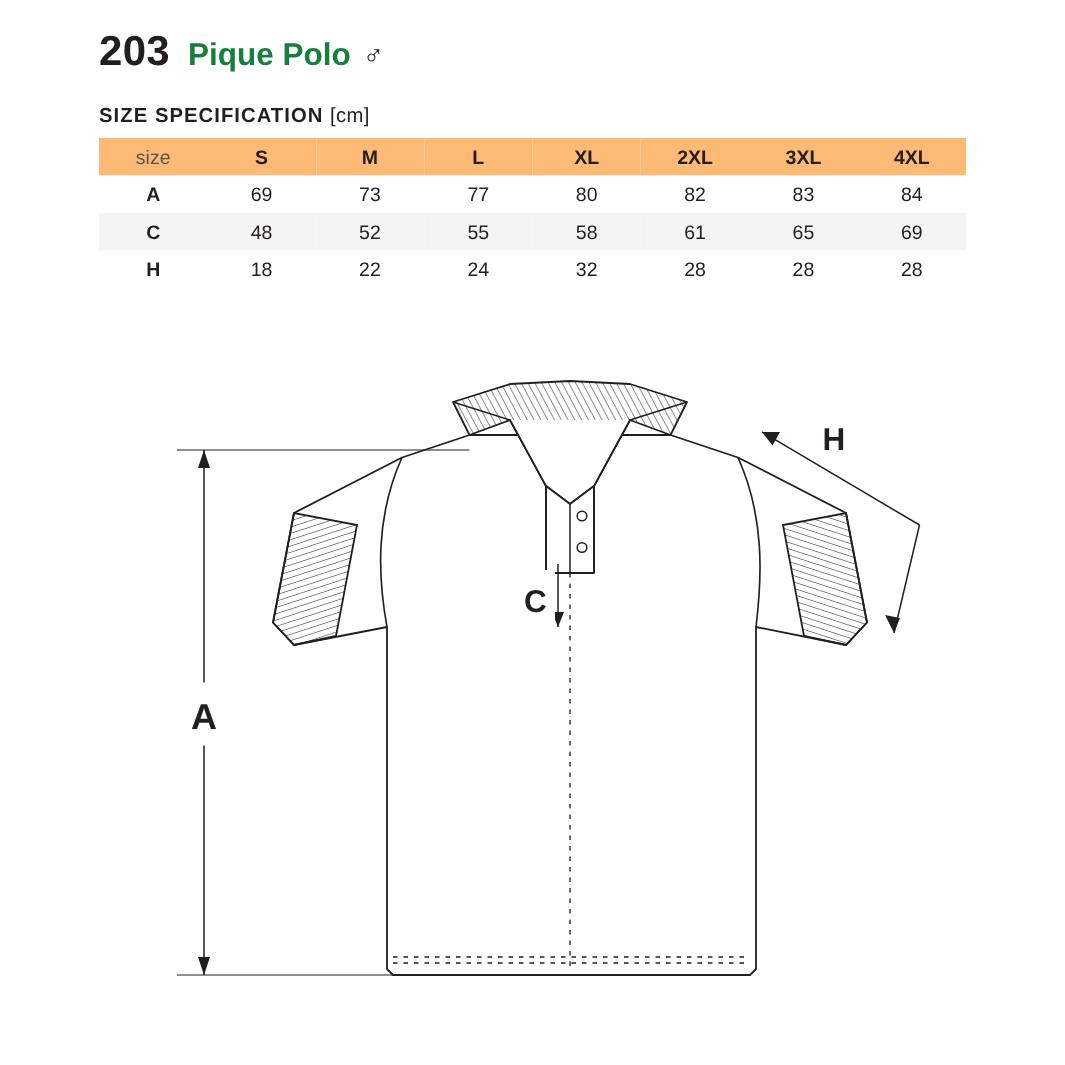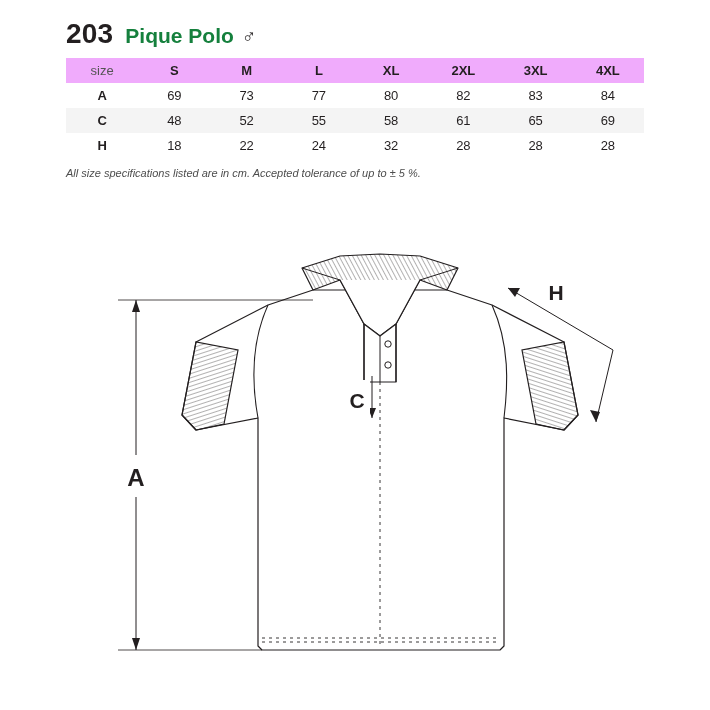--- a/index.html
+++ b/index.html
@@ -65,21 +65,21 @@
   }
   table.size-table th,
   table.size-table td {
     text-align: center;
     font-size: 13px;
     height: 25px;
     padding: 0;
     border: none;
   }
   table.size-table thead tr {
-    background: #f0abfc;
+    background: #fdba74;
   }
   table.size-table thead th {
     font-weight: bold;
     font-size: 13px;
     color: #231f20;
   }
   table.size-table thead th.corner {
     font-weight: normal;
     font-size: 13px;
     color: #555;
@@ -115,20 +115,24 @@
 <body>
 
 <div class="page">
 
   <div class="title-row">
     <span class="title-code">203</span>
     <span class="title-name">Pique Polo</span>
     <span class="title-gender">♂</span>
   </div>
 
+  <div class="spec-head">
+    <span>SIZE SPECIFICATION</span>
+    <span class="unit">[cm]</span>
+  </div>
 
   <table class="size-table">
     <thead>
       <tr>
         <th class="corner">size</th>
         <th>S</th>
         <th>M</th>
         <th>L</th>
         <th>XL</th>
         <th>2XL</th>
@@ -163,21 +167,20 @@
         <td>22</td>
         <td>24</td>
         <td>32</td>
         <td>28</td>
         <td>28</td>
         <td>28</td>
       </tr>
     </tbody>
   </table>
 
-  <div class="tolerance">All size specifications listed are in cm. Accepted tolerance of up to ± 5 %.</div>
 
   <div class="drawing">
     <svg width="710" height="460" viewBox="0 0 710 460" xmlns="http://www.w3.org/2000/svg">
       <defs>
         <pattern id="ribV" width="4" height="4" patternUnits="userSpaceOnUse" patternTransform="rotate(0)">
           <line x1="0" y1="0" x2="0" y2="4" stroke="#231f20" stroke-width="0.7"></line>
         </pattern>
         <pattern id="ribSleeveL" width="4" height="4" patternUnits="userSpaceOnUse" patternTransform="rotate(72)">
           <line x1="0" y1="0" x2="0" y2="4" stroke="#231f20" stroke-width="0.7"></line>
         </pattern>

